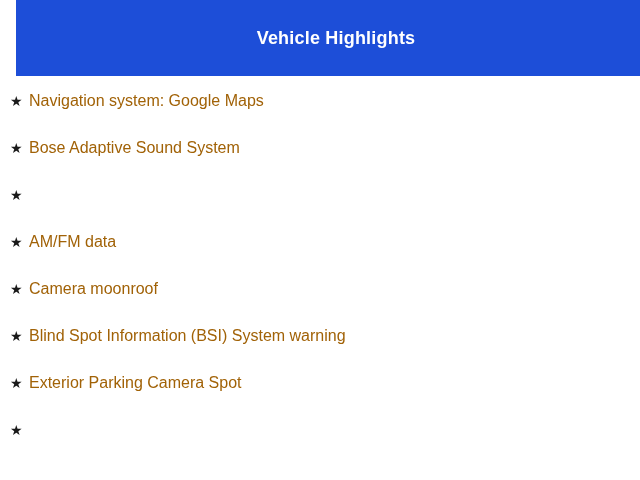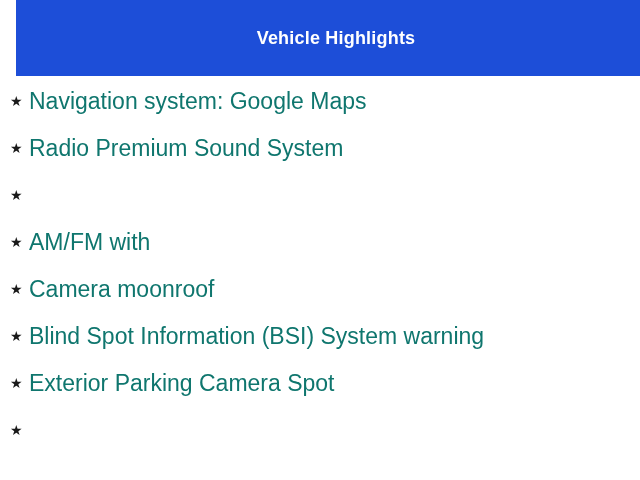--- a/index.html
+++ b/index.html
@@ -63,22 +63,22 @@
     flex: 0 0 auto;
     width: 19px;
     color: #1a1a1a;
     font-size: 14px;
     line-height: 22px;
     text-align: left;
     user-select: none;
   }
   .highlight-text {
     flex: 1 1 auto;
-    color: #0f766e;
-    font-size: 23px;
+    color: #a16207;
+    font-size: 16px;
     line-height: 22px;
     white-space: pre-line;
   }
 </style>
 </head>
 <body>
 
 <div class="panel">
 
   <div class="panel-header">
@@ -86,28 +86,28 @@
   </div>
 
   <div class="panel-body">
     <ul class="highlights-list">
         <li class="highlight-item">
           <span class="bullet-star">★</span>
           <span class="highlight-text">Navigation system: Google Maps</span>
         </li>
         <li class="highlight-item">
           <span class="bullet-star">★</span>
-          <span class="highlight-text">Radio Premium Sound System</span>
+          <span class="highlight-text">Bose Adaptive Sound System</span>
         </li>
         <li class="highlight-item">
           <span class="bullet-star">★</span>
         </li>
         <li class="highlight-item">
           <span class="bullet-star">★</span>
-          <span class="highlight-text">AM/FM with</span>
+          <span class="highlight-text">AM/FM data</span>
         </li>
         <li class="highlight-item">
           <span class="bullet-star">★</span>
           <span class="highlight-text">Camera moonroof</span>
         </li>
         <li class="highlight-item">
           <span class="bullet-star">★</span>
           <span class="highlight-text">Blind Spot Information (BSI) System warning</span>
         </li>
         <li class="highlight-item">

